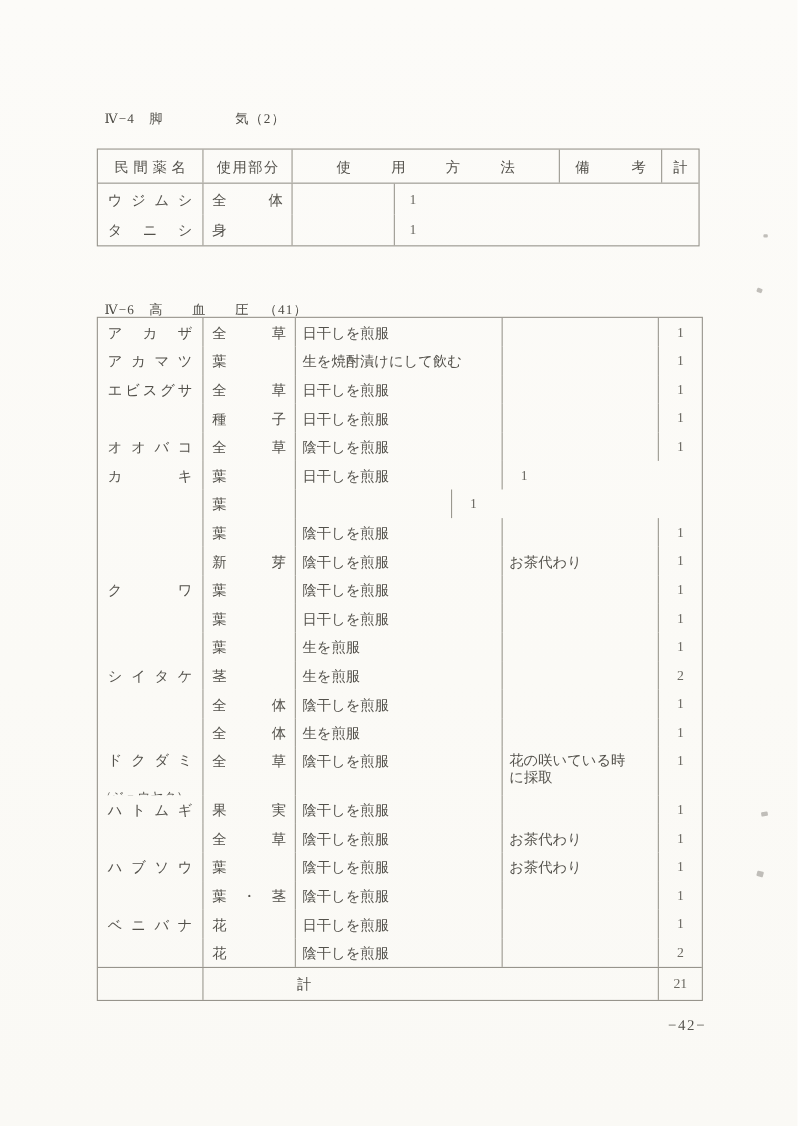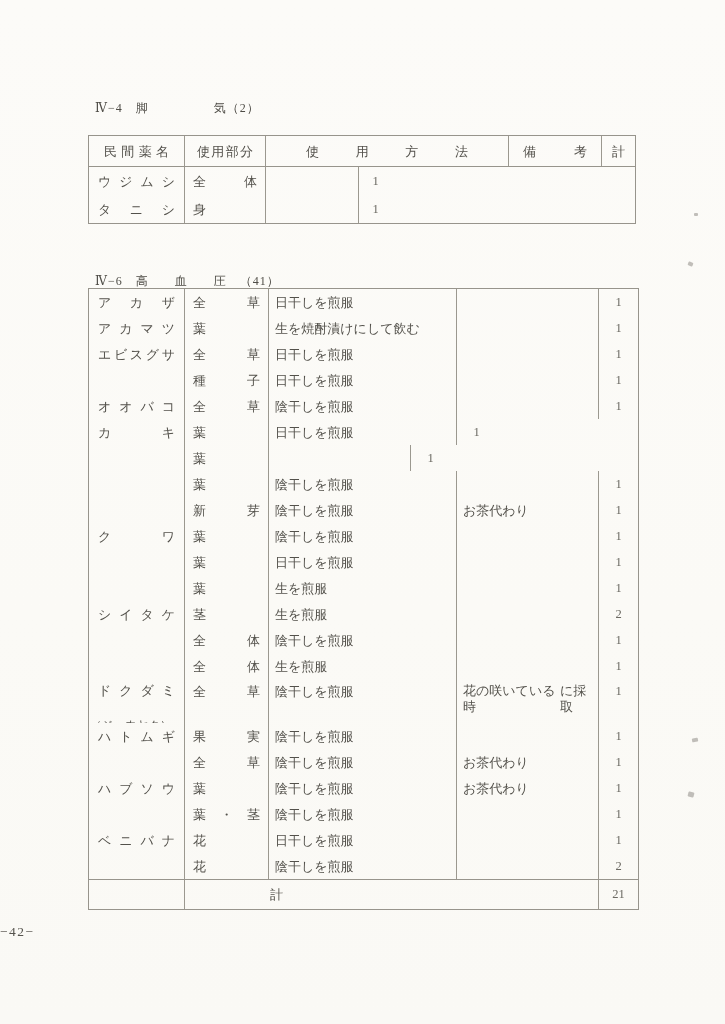--- a/index.html
+++ b/index.html
@@ -41,27 +41,27 @@
   .p-method{padding:0 4px 0 6px;justify-content:flex-start}
   .p-note{padding:0 4px 0 6px;justify-content:flex-start}
   .cnt{justify-content:center;font-size:12.5px;color:#6b6962}
   .hd-name{padding:0 15px}.hd-part{padding:0 12px}.hd-method{padding:0 40px}
   .hd-note{padding:0 14px}.hd-count{justify-content:center}
   
   .top{align-items:flex-start;padding-top:5px}
   .nm2{flex-direction:column;align-items:stretch;justify-content:flex-start;padding-top:4px}
   .nm2 .jc-line{display:flex;justify-content:space-between;padding:0 9px}
   .nm2 .sub{font-size:11.5px;margin-top:20px;padding-left:1px;letter-spacing:0;white-space:nowrap}
-  .nt2{align-items:flex-start;justify-content:flex-start;
+  .nt2{flex-direction:column;align-items:flex-start;justify-content:flex-start;
        padding:4px 2px 0 6px;line-height:16px}
   
   .total{height:29px;border-top:1px solid #97948c}
   .total .lbl{padding-left:85px;justify-content:flex-start}
   .pageno{
-    position:absolute;top:924px;left:0;width:642px;text-align:left;
+    position:absolute;top:924px;left:0;width:642px;text-align:right;
     font-size:13.5px;letter-spacing:1.5px;color:#55534d;
   }
   .speck{position:absolute;background:#8f8d86;border-radius:1px;opacity:.55}
 </style>
 </head>
 <body>
 
 <div class="title" style="top:100px">Ⅳ−4　脚　　　　　気（2）</div>
 
 <div class="tbl t1" style="top:135px">

